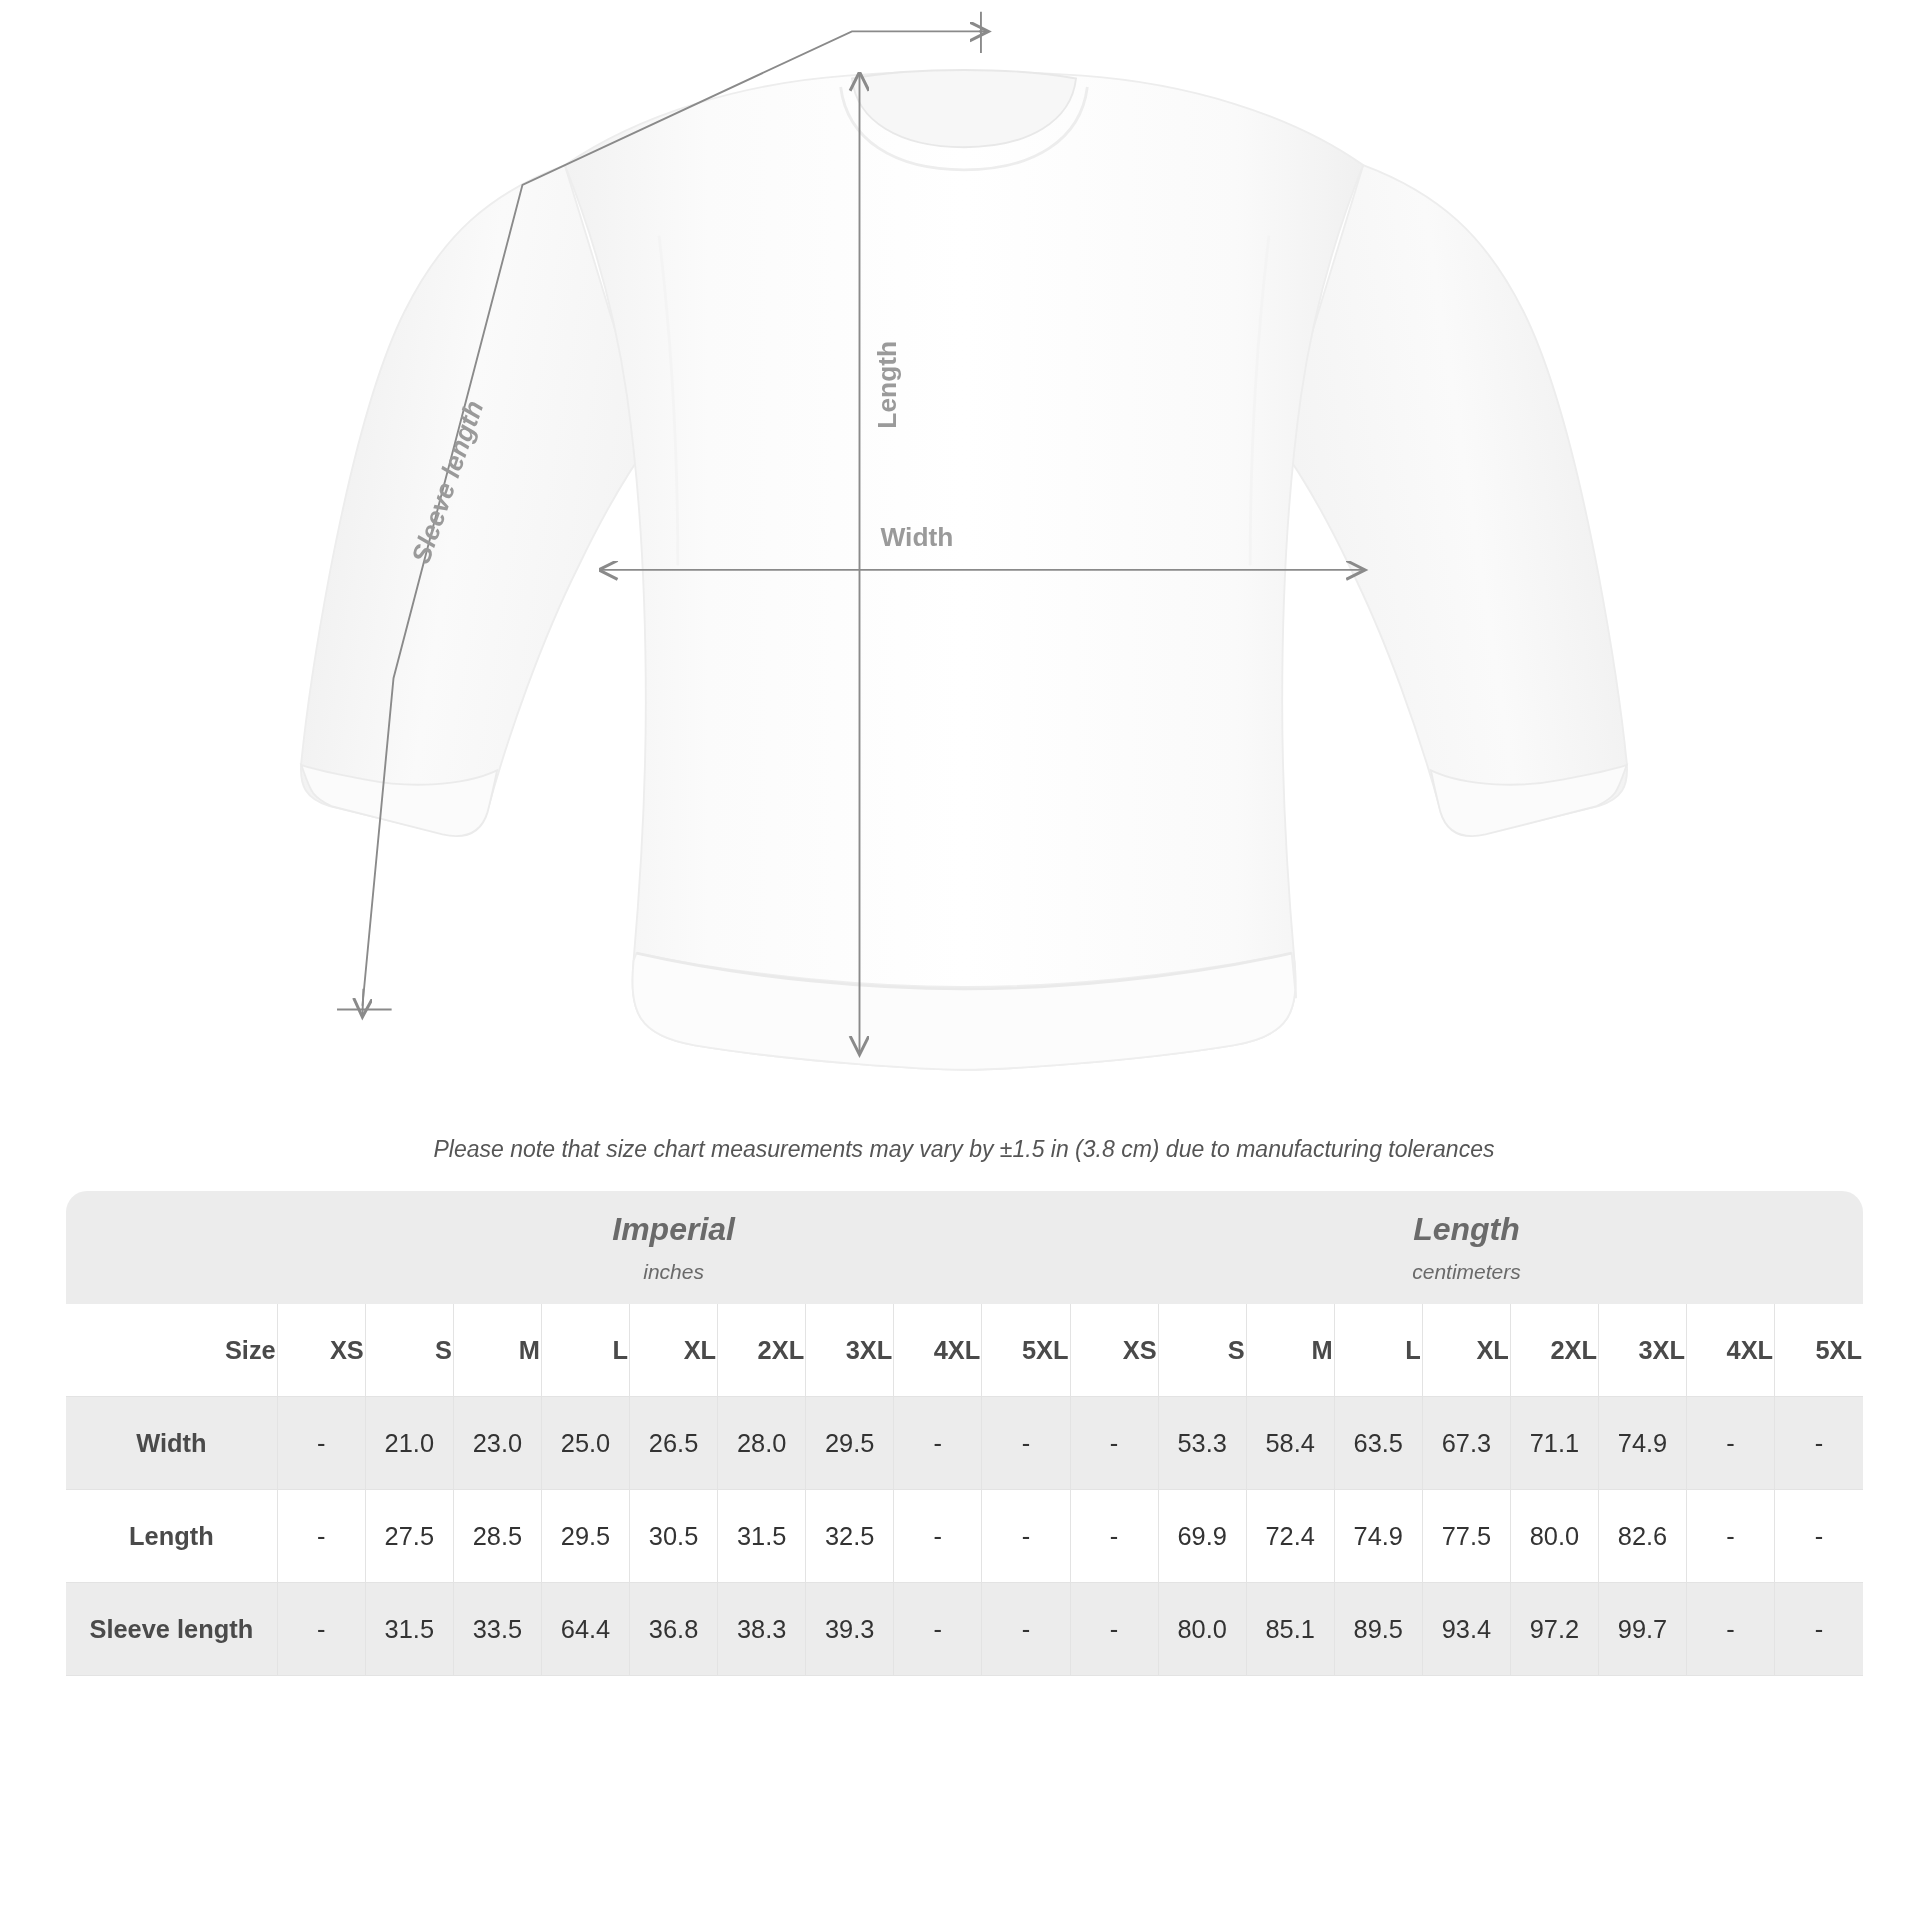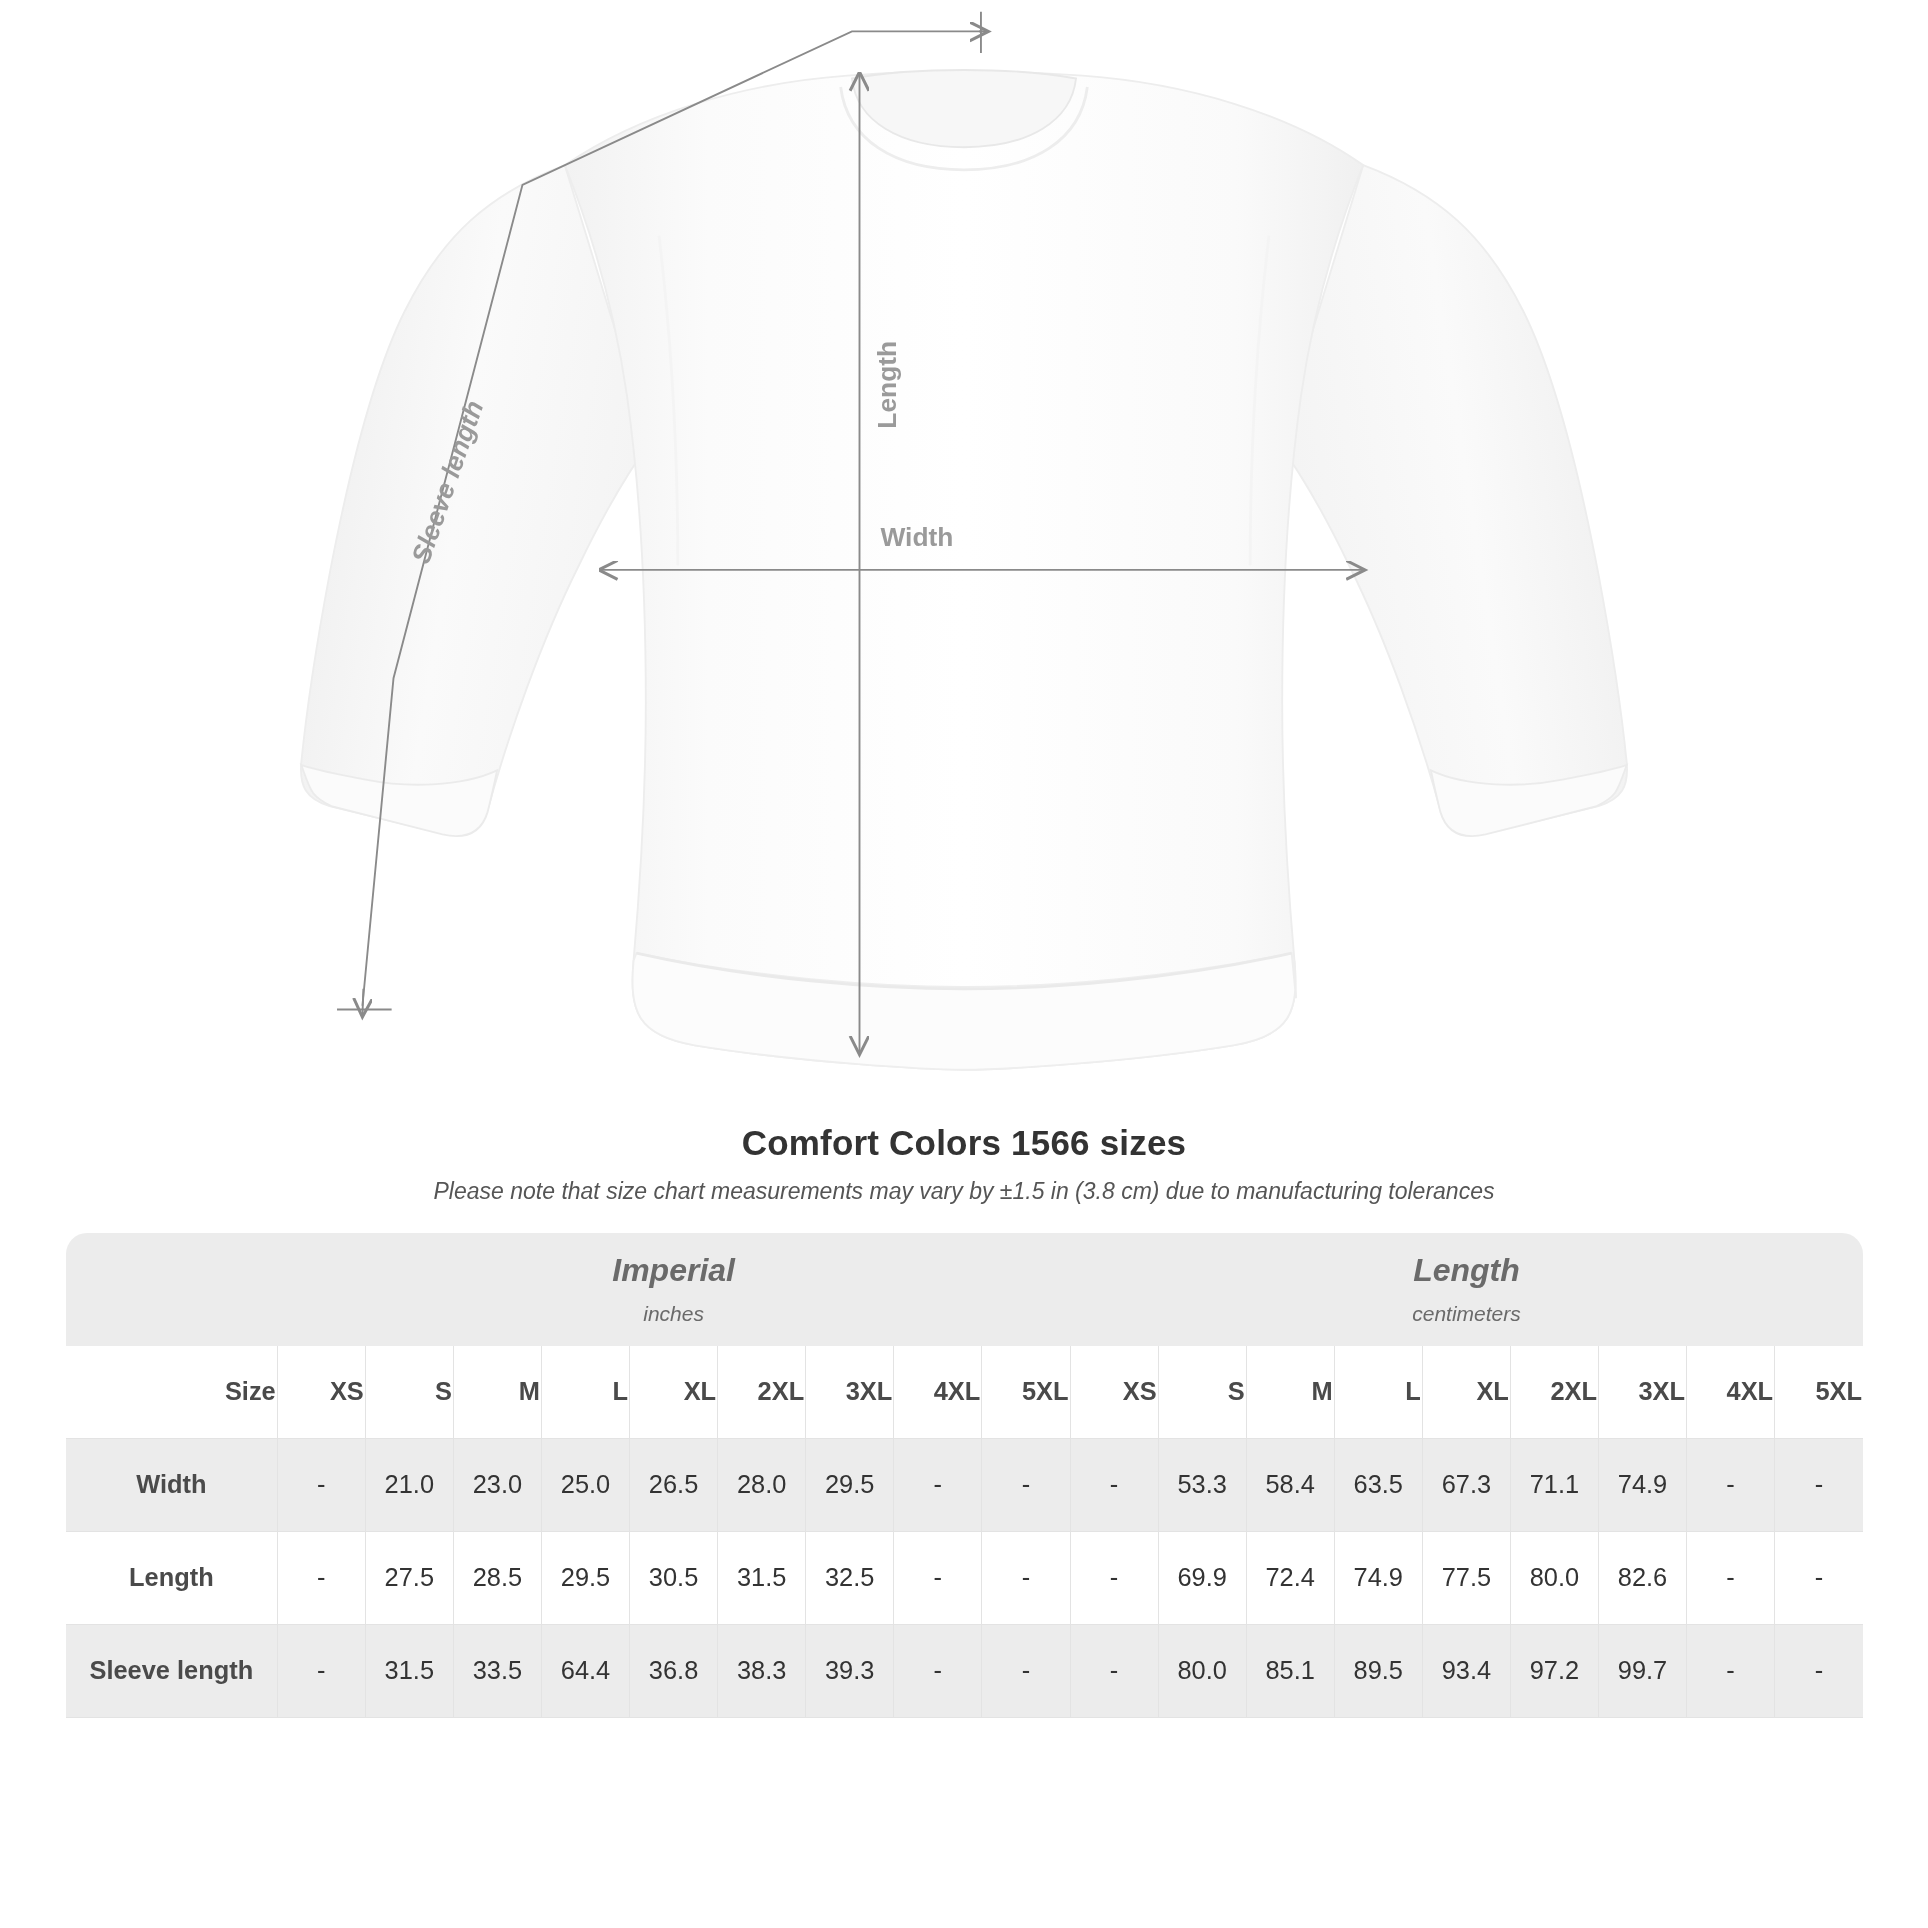--- a/index.html
+++ b/index.html
@@ -241,21 +241,20 @@
 
       <g font-family="Liberation Sans, sans-serif" font-weight="bold" fill="#9a9a9a">
         <text x="952" y="455" font-size="28" transform="rotate(-90 952 455)">Length</text>
         <text x="974" y="580" font-size="28" text-anchor="middle">Width</text>
         <text x="455" y="600" font-size="28" font-style="italic" transform="rotate(-71 455 600)">Sleeve length</text>
       </g>
     </svg>
   </div>
 
   <div class="title-block">
-    <div class="chart-title">Comfort Colors 1566 sizes</div>
     <div class="chart-note">Please note that size chart measurements may vary by ±1.5 in (3.8 cm) due to manufacturing tolerances</div>
   </div>
 
   <div class="table-wrap">
     <table class="size-table">
       <colgroup>
         <col style="width:211px">
         <col span="18" style="width:88px">
       </colgroup>
       <tbody>

